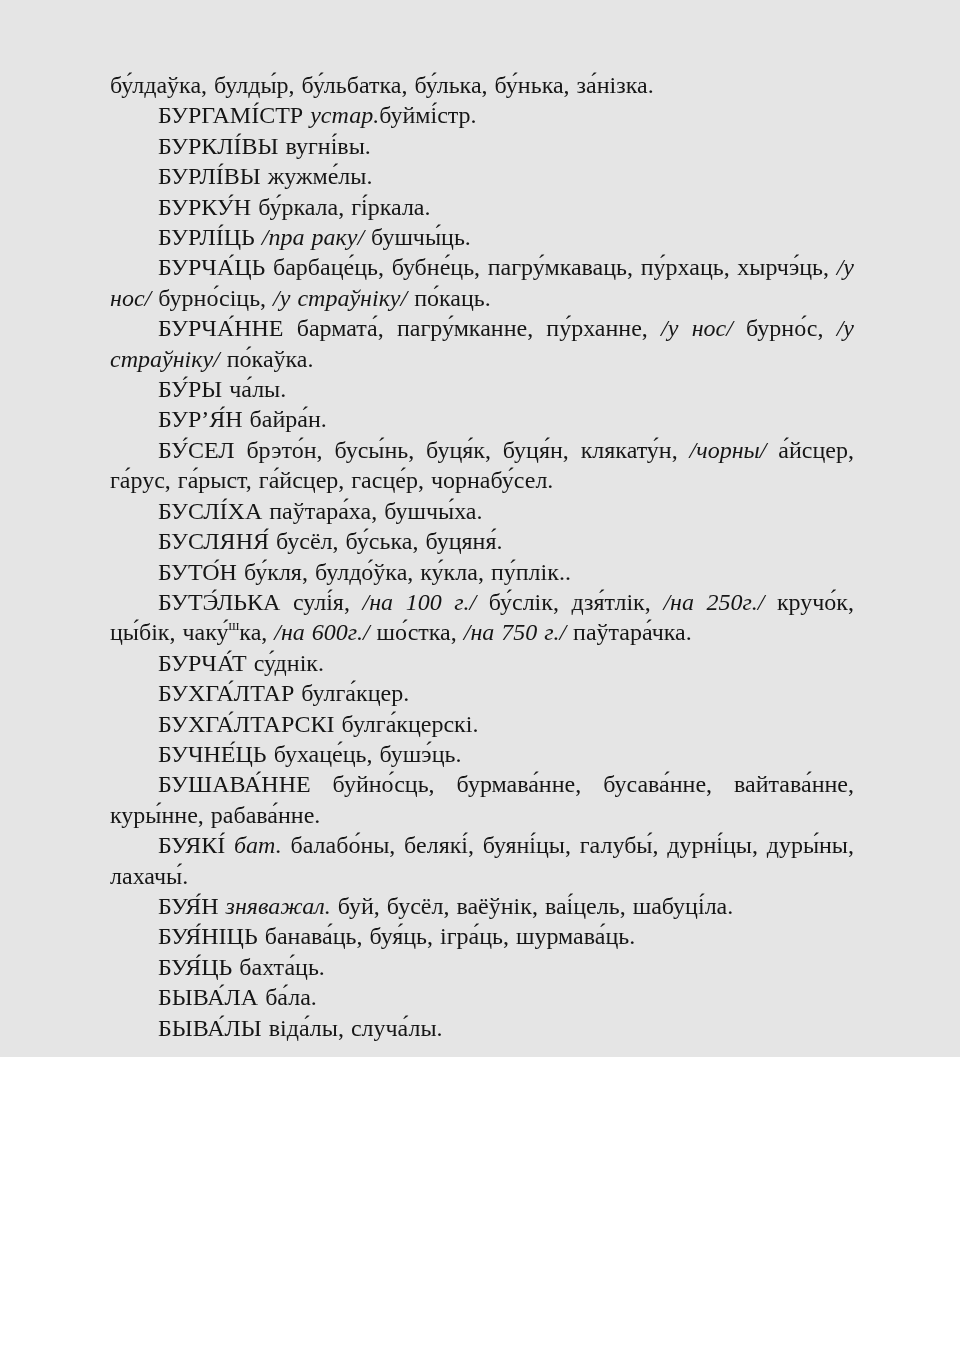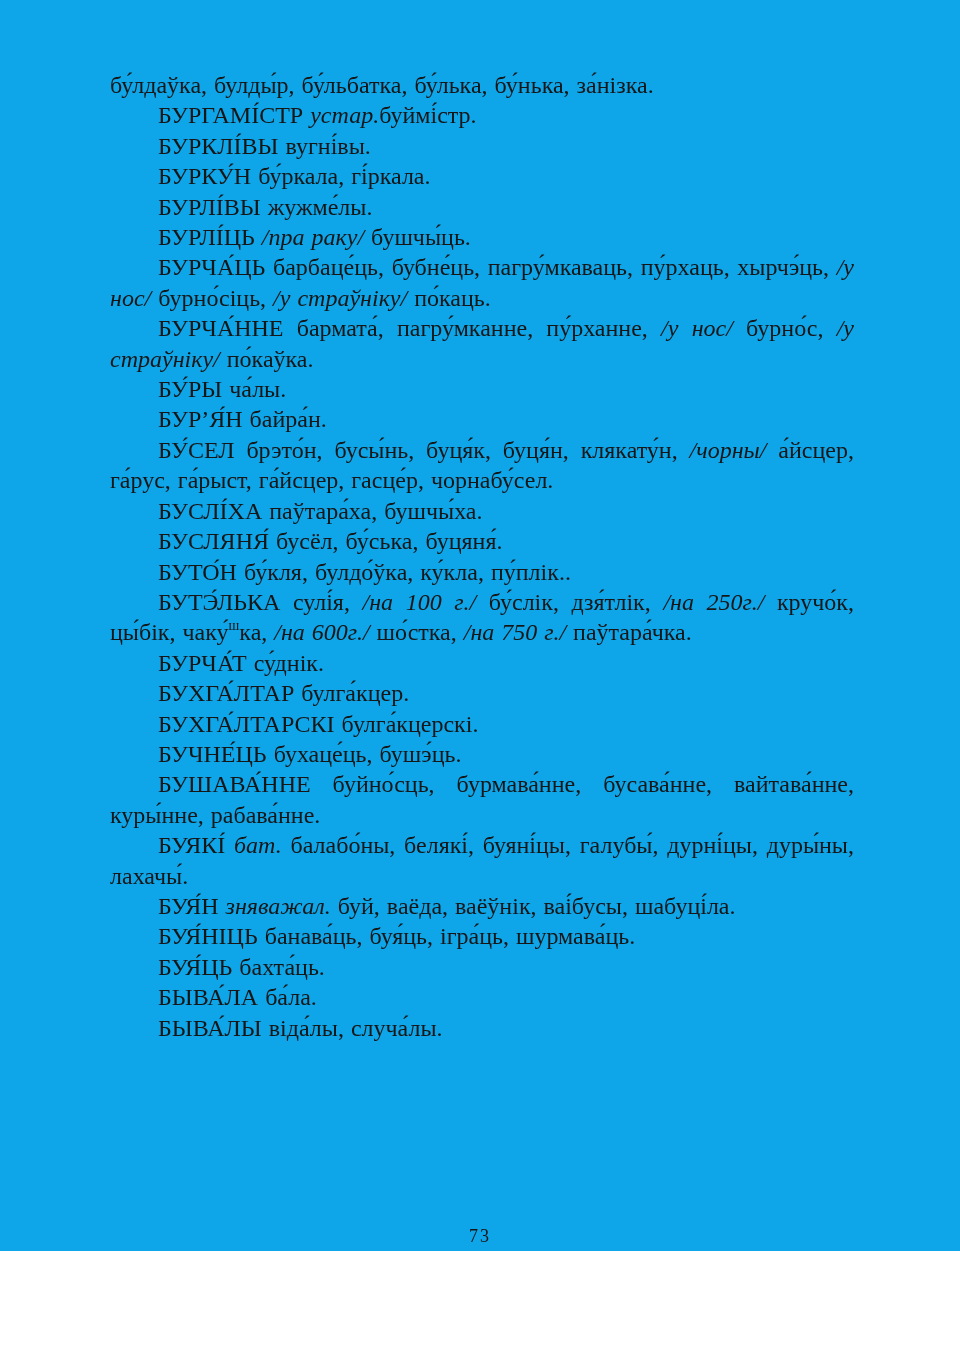--- a/index.html
+++ b/index.html
@@ -3,22 +3,22 @@
 <meta charset="utf-8">
 <style>
   html, body {
     margin: 0;
     padding: 0;
     background: #ffffff;
   }
   .page {
     position: relative;
     width: 960px;
-    height: 1251px;
-    background: #0ea5e9;
+    height: 1057px;
+    background: #e5e5e5;
     color: #161616;
     overflow: hidden;
     font-family: "Liberation Serif", "DejaVu Serif", serif;
   }
   .text-block {
     position: absolute;
     left: 110px;
     top: 70px;
     width: 744px;
   }
@@ -54,38 +54,38 @@
   }
 </style>
 </head>
 <body>
 
 <div class="page">
   <div class="text-block" id="entries">
       <p class="entry no-indent"><span>бу́лдаўка, булды́р, бу́льбатка, бу́лька, бу́нька, за́нізка.</span></p>
       <p class="entry"><span>БУРГАМІ́СТР </span><span class="it">устар.</span><span>буймі́стр.</span></p>
       <p class="entry"><span>БУРКЛІ́ВЫ вугні́вы.</span></p>
+      <p class="entry"><span>БУРЛІ́ВЫ жужме́лы.</span></p>
       <p class="entry"><span>БУРКУ́Н бу́ркала, гі́ркала.</span></p>
-      <p class="entry"><span>БУРЛІ́ВЫ жужме́лы.</span></p>
       <p class="entry"><span>БУРЛІ́ЦЬ </span><span class="it">/пра раку/</span><span> бушчы́ць.</span></p>
       <p class="entry"><span>БУРЧА́ЦЬ барбаце́ць, бубне́ць, пагру́мкаваць, пу́рхаць, хырчэ́ць, </span><span class="it">/у нос/</span><span> бурно́сіць, </span><span class="it">/у страўніку/</span><span> по́каць.</span></p>
       <p class="entry"><span>БУРЧА́ННЕ бармата́, пагру́мканне, пу́рханне, </span><span class="it">/у нос/</span><span> бурно́с, </span><span class="it">/у страўніку/</span><span> по́каўка.</span></p>
       <p class="entry"><span>БУ́РЫ ча́лы.</span></p>
       <p class="entry"><span>БУР’Я́Н байра́н.</span></p>
       <p class="entry"><span>БУ́СЕЛ брэто́н, бусы́нь, буця́к, буця́н, клякату́н, </span><span class="it">/чорны/</span><span> а́йсцер, га́рус, га́рыст, га́йсцер, гасце́р, чорнабу́сел.</span></p>
       <p class="entry"><span>БУСЛІ́ХА паўтара́ха, бушчы́ха.</span></p>
       <p class="entry"><span>БУСЛЯНЯ́ бусёл, бу́ська, буцяня́.</span></p>
       <p class="entry"><span>БУТО́Н бу́кля, булдо́ўка, ку́кла, пу́плік..</span></p>
       <p class="entry"><span>БУТЭ́ЛЬКА сулі́я, </span><span class="it">/на 100 г./</span><span> бу́слік, дзя́тлік, </span><span class="it">/на 250г./</span><span> кручо́к, цы́бік, чаку́</span><span class="sup">ш</span><span>ка, </span><span class="it">/на 600г./</span><span> шо́стка, </span><span class="it">/на 750 г./</span><span> паўтара́чка.</span></p>
       <p class="entry"><span>БУРЧА́Т су́днік.</span></p>
       <p class="entry"><span>БУХГА́ЛТАР булга́кцер.</span></p>
       <p class="entry"><span>БУХГА́ЛТАРСКІ булга́кцерскі.</span></p>
       <p class="entry"><span>БУЧНЕ́ЦЬ бухаце́ць, бушэ́ць.</span></p>
       <p class="entry"><span>БУШАВА́ННЕ буйно́сць, бурмава́нне, бусава́нне, вайтава́нне, куры́нне, рабава́нне.</span></p>
       <p class="entry"><span>БУЯКІ́ </span><span class="it">бат.</span><span> балабо́ны, белякі́, буяні́цы, галубы́, дурні́цы, дуры́ны, лахачы́.</span></p>
-      <p class="entry"><span>БУЯ́Н </span><span class="it">зняважал.</span><span> буй, ваёда, ваёўнік, ваі́бусы, шабуці́ла.</span></p>
+      <p class="entry"><span>БУЯ́Н </span><span class="it">зняважал.</span><span> буй, бусёл, ваёўнік, ваі́цель, шабуці́ла.</span></p>
       <p class="entry"><span>БУЯ́НІЦЬ банава́ць, буя́ць, ігра́ць, шурмава́ць.</span></p>
       <p class="entry"><span>БУЯ́ЦЬ бахта́ць.</span></p>
       <p class="entry"><span>БЫВА́ЛА ба́ла.</span></p>
       <p class="entry"><span>БЫВА́ЛЫ віда́лы, случа́лы.</span></p>
     </div>
   <div class="page-number">73</div>
 </div>
 
 </body></html>

